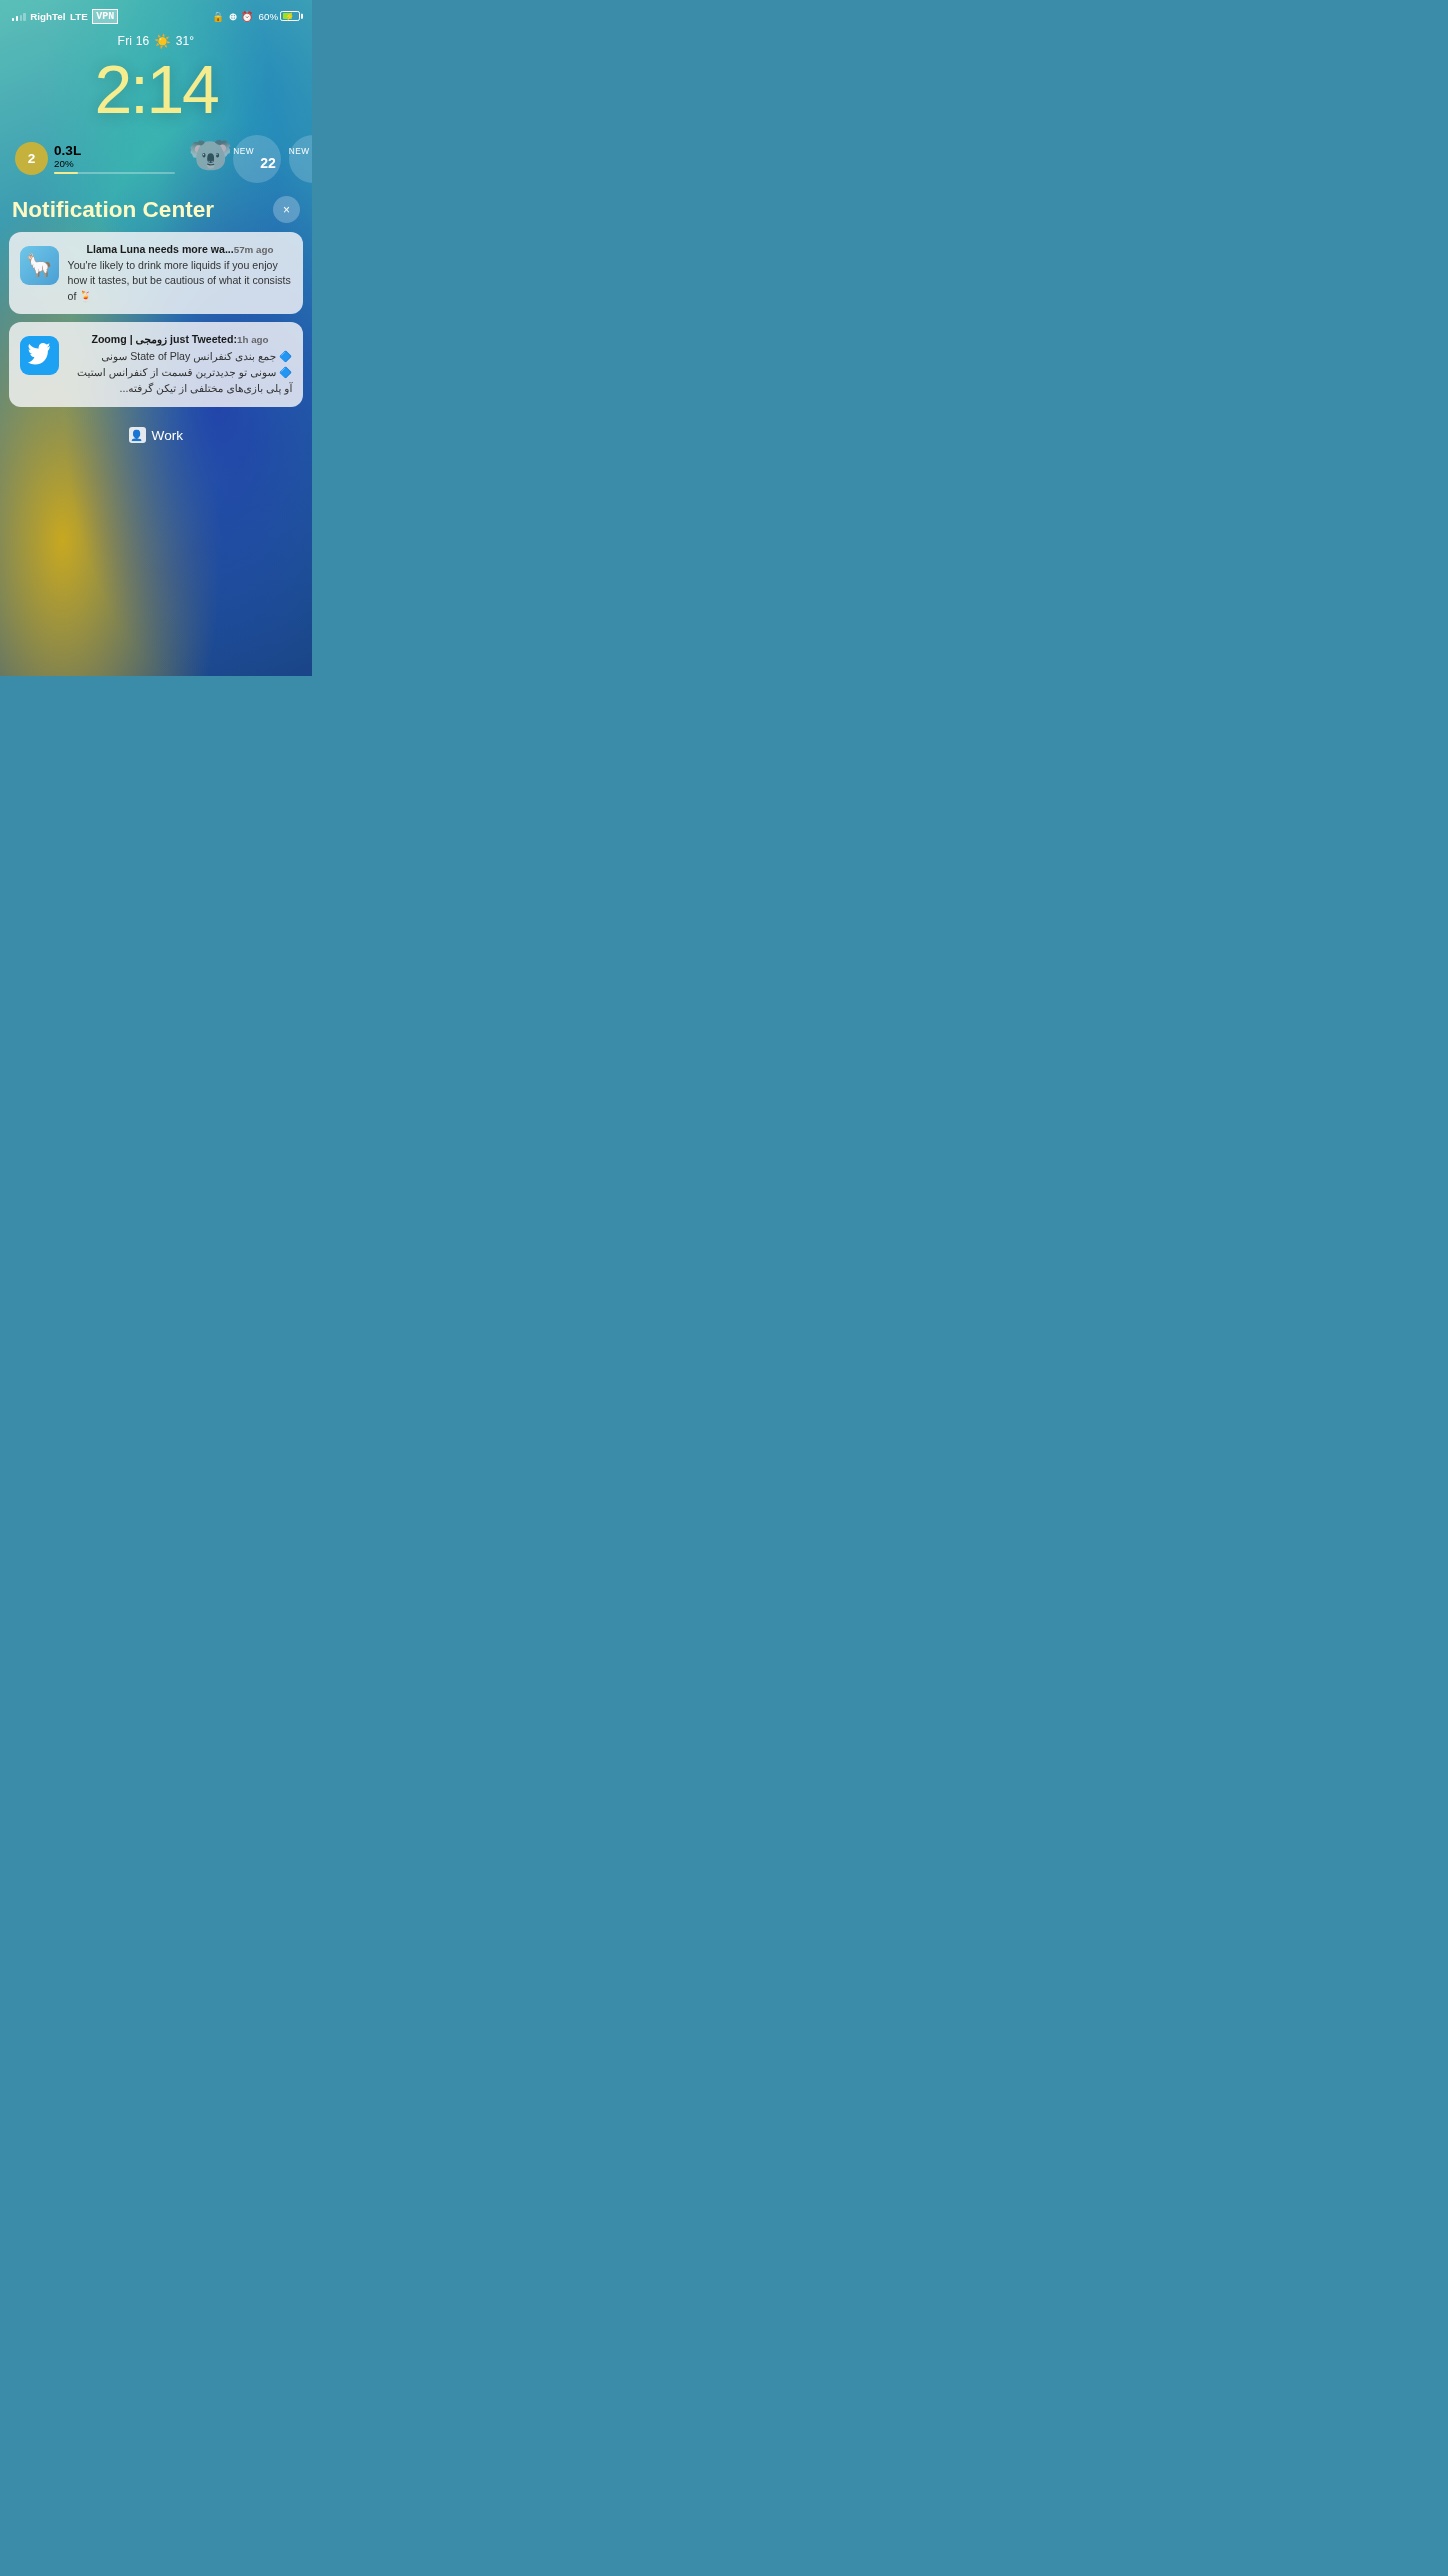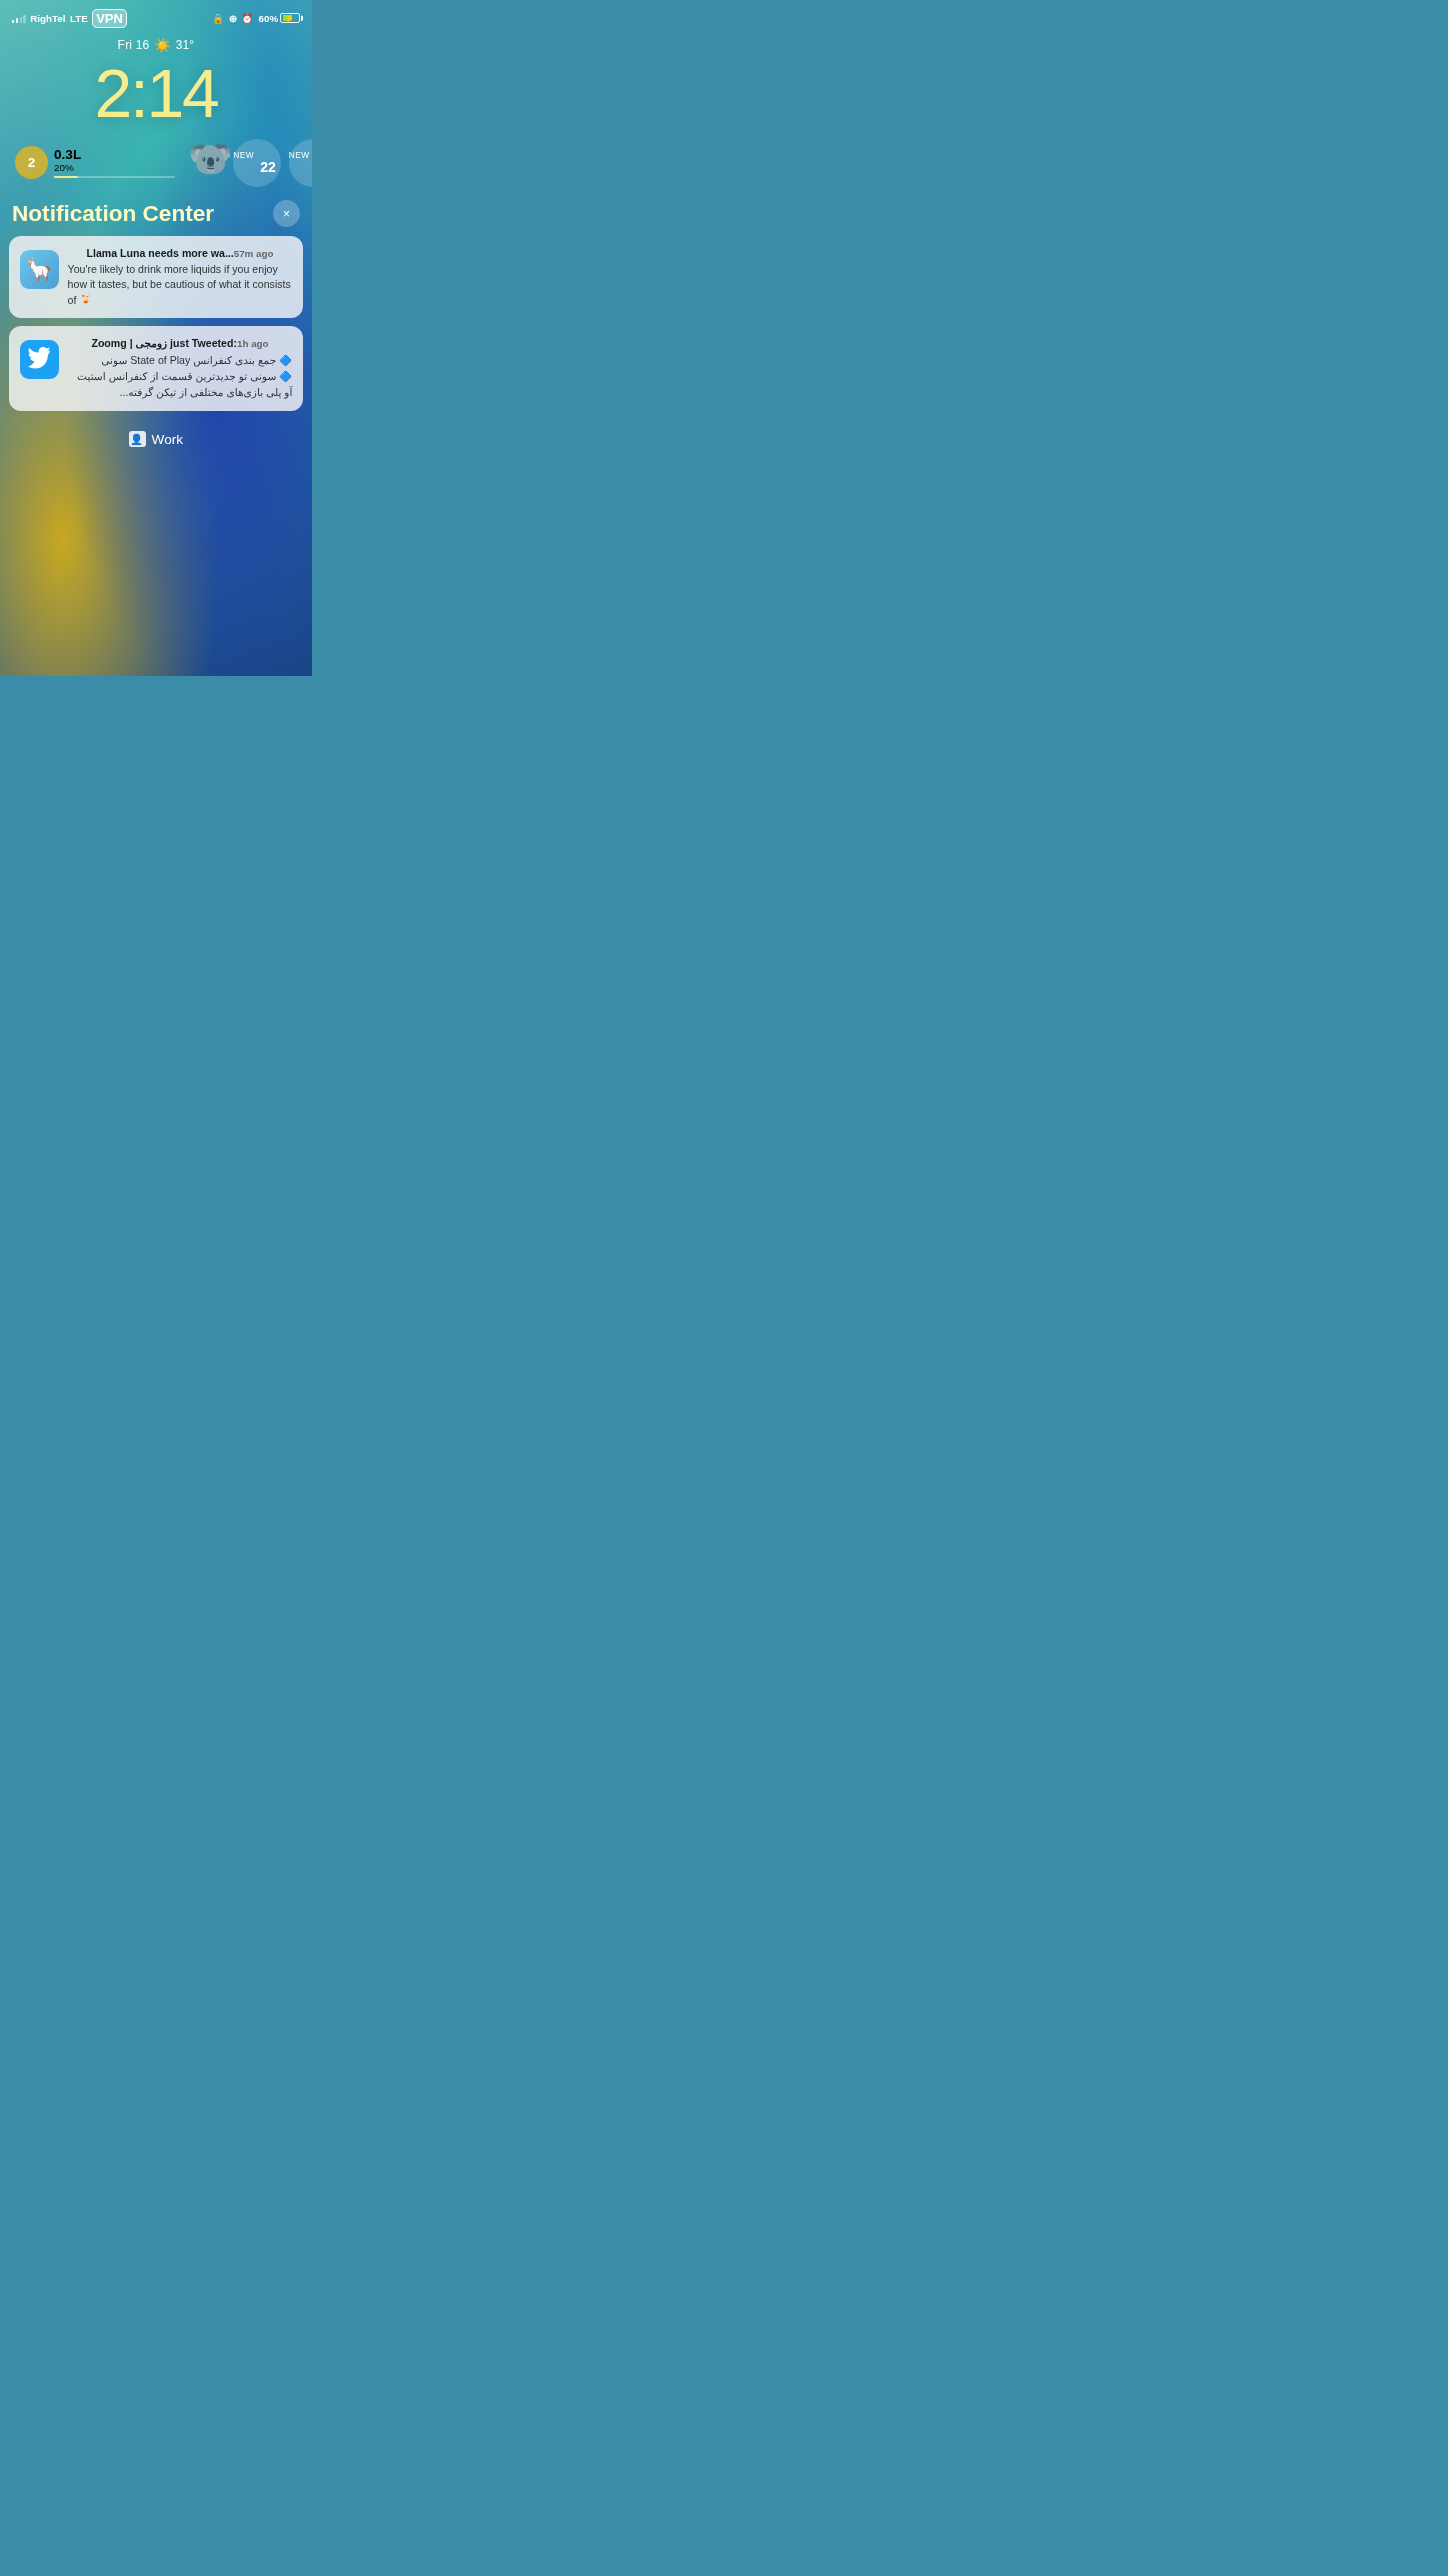--- a/index.html
+++ b/index.html
@@ -64,43 +64,44 @@
     }
 
     .lte-badge {
       font-size: 9.8px;
       font-weight: 700;
     }
 
     .vpn-badge {
       background: rgba(255,255,255,0.3);
       border: 1.1px solid white;
-      border-radius: 5px;
+      border-radius: 0;
       padding: 0.8px 3px;
-      font-size: 13px;
+      font-size: 10px;
       font-weight: 700;
+      font-family: Liberation Mono, monospace;
     }
 
     .status-right {
       display: flex;
       align-items: center;
       gap: 4.5px;
     }
 
     .status-icon {
       font-size: 9.8px;
     }
 
     .battery-container {
       display: flex;
       align-items: center;
       gap: 2.3px;
     }
 
-    .battery-text { font-size: 9.8px; font-weight: 700; }
+    .battery-text { font-size: 9.8px; font-weight: 400; }
 
     .battery-icon {
       width: 19.6px;
       height: 9.8px;
       border: 1.1px solid white;
       border-radius: 2.3px;
       position: relative;
       display: flex;
       align-items: center;
       padding: 1.1px;

